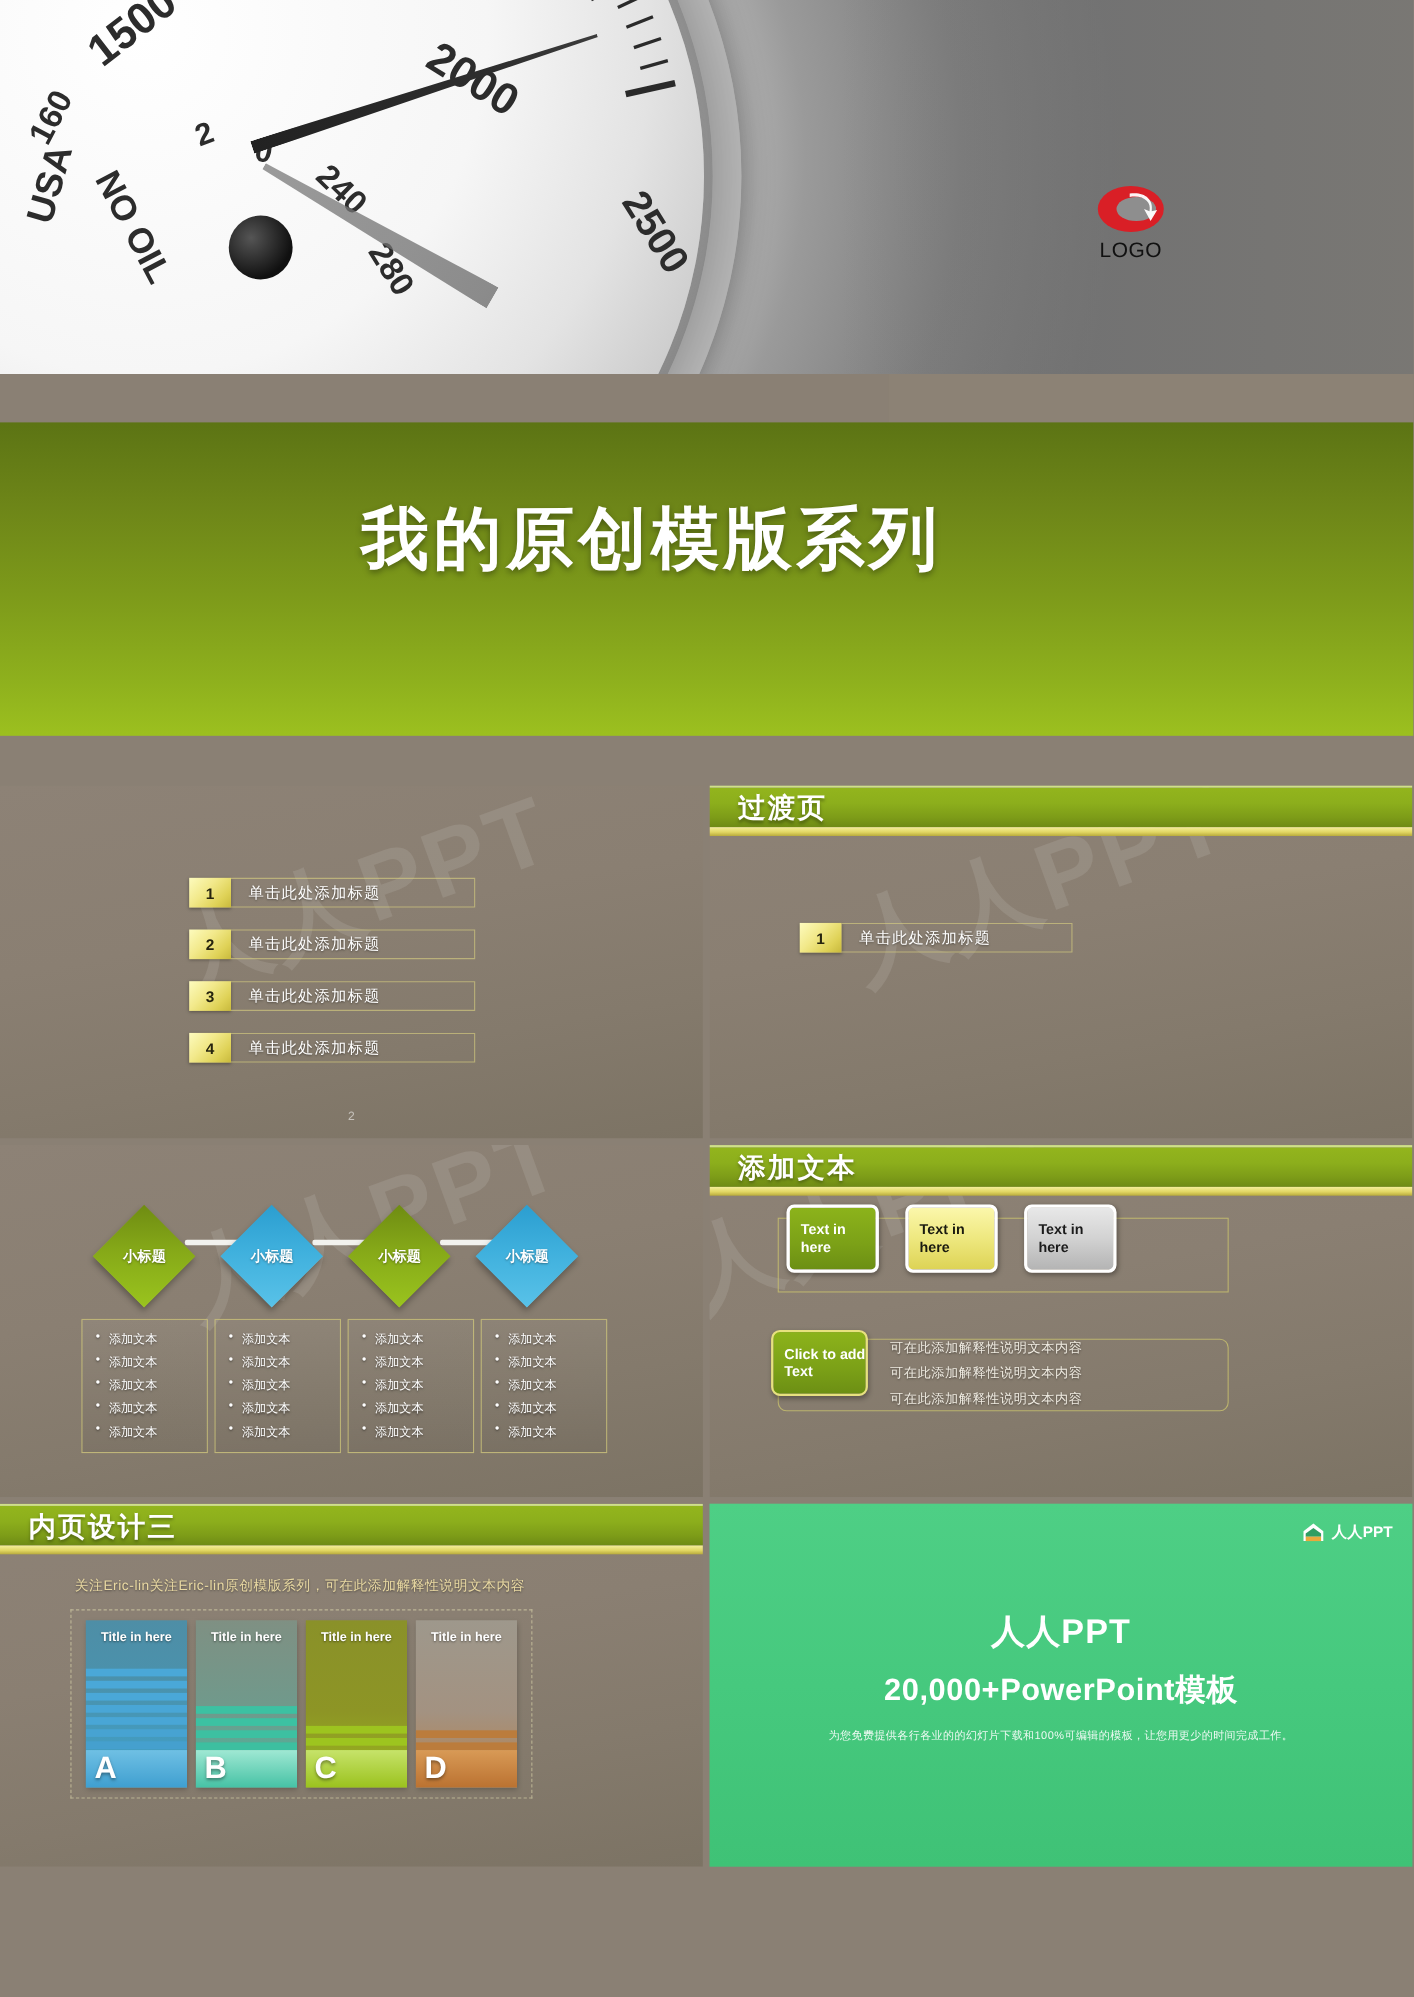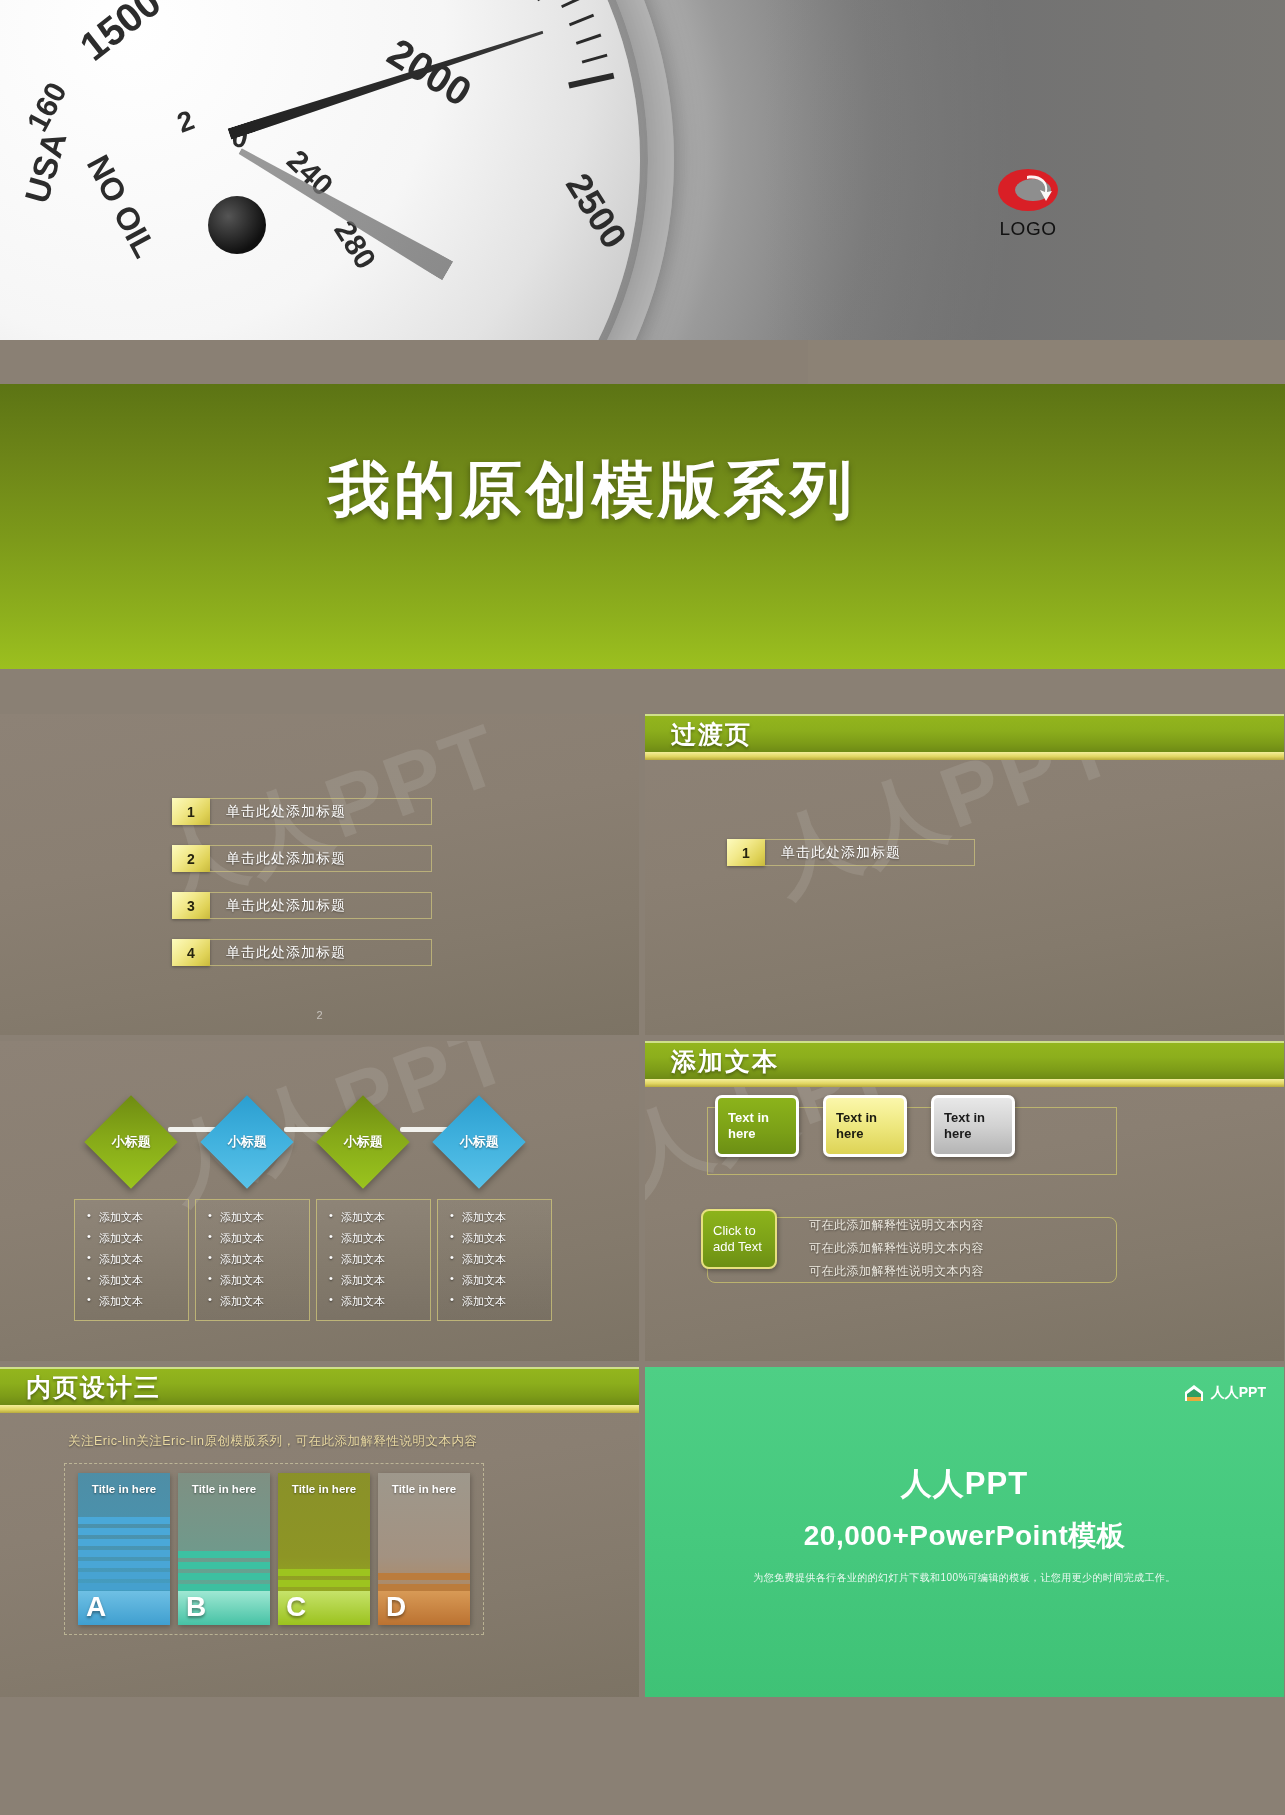--- a/index.html
+++ b/index.html
@@ -180,25 +180,25 @@
   }
   .tbox.green { left: 70px; top: 54px; background: linear-gradient(180deg, #8cb31b 0%, #7ba017 60%, #6c8f14 100%); color: #fff; }
   .tbox.yellow { left: 178px; top: 54px; background: linear-gradient(180deg, #fbf7ab 0%, #eee87f 50%, #ddd355 100%); color: #1b1b10; }
   .tbox.gray { left: 286px; top: 54px; background: linear-gradient(180deg, #e8e8e8 0%, #d2d2d2 50%, #b4b4b4 100%); color: #1b1b1b; }
 
   .frame3 {
     position: absolute; left: 62px; top: 176px; width: 410px; height: 66px;
     border: 1px solid rgba(200,192,110,.8); border-radius: 8px;
   }
   .click-box {
-    position: absolute; left: 56px; top: 168px; width: 76px; height: 60px;
+    position: absolute; left: 56px; top: 168px; width: 88px; height: 60px;
     border-radius: 8px; border: 2px solid #e7e17f;
     background: linear-gradient(180deg, #8cb31b 0%, #7ba017 60%, #6c8f14 100%);
     display: flex; align-items: center; padding-left: 10px;
-    font-size: 13px; font-weight: 400; color: #fff; line-height: 1.25;
+    font-size: 13px; font-weight: 700; color: #fff; line-height: 1.25;
     box-shadow: 1px 2px 5px rgba(0,0,0,.3);
   }
   .desc-lines { position: absolute; left: 164px; top: 176px; }
   .desc-lines div { font-size: 12px; color: #f0ece2; margin-bottom: 6px; text-shadow: 0 1px 2px rgba(0,0,0,.45); letter-spacing: .5px; }
 
   
   .note3 { position: absolute; left: 68px; top: 66px; font-size: 12.5px; color: #e9d9a2; letter-spacing: .5px; text-shadow: 0 1px 2px rgba(0,0,0,.45); }
   .cards-frame {
     position: absolute; left: 64px; top: 96px; width: 420px; height: 172px;
     border: 1px dashed rgba(230,225,180,.55);

